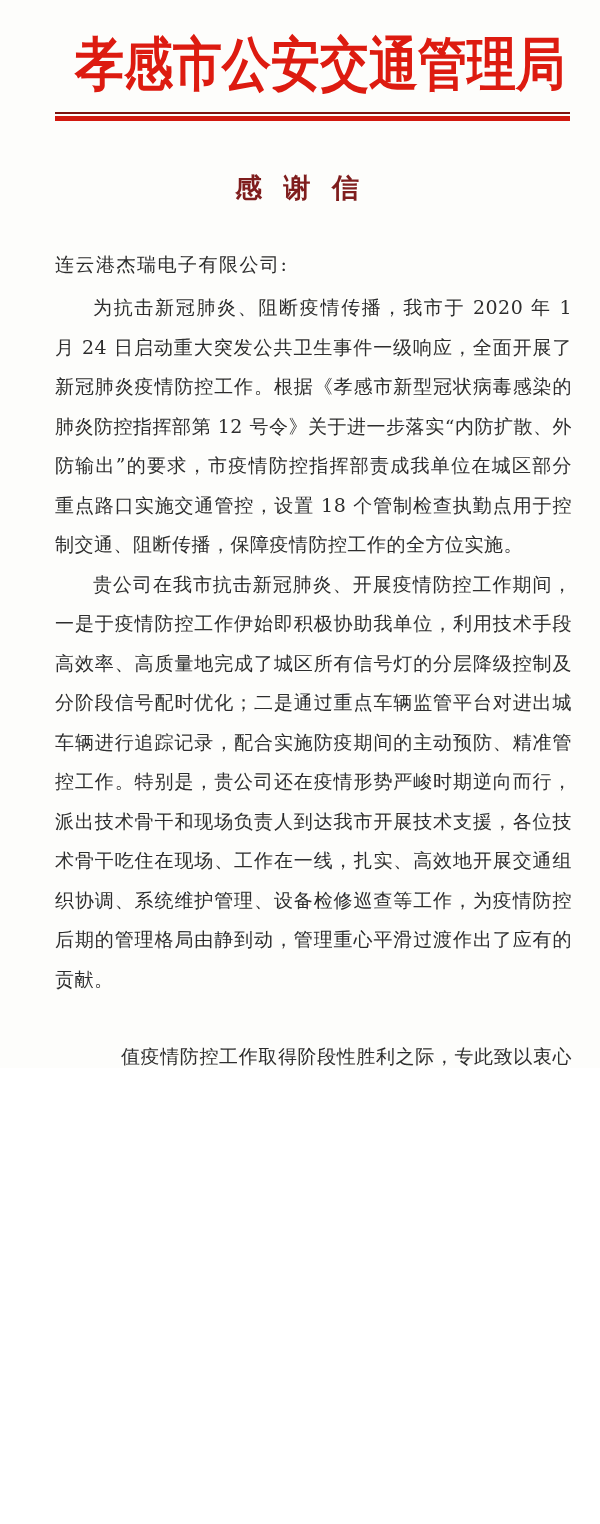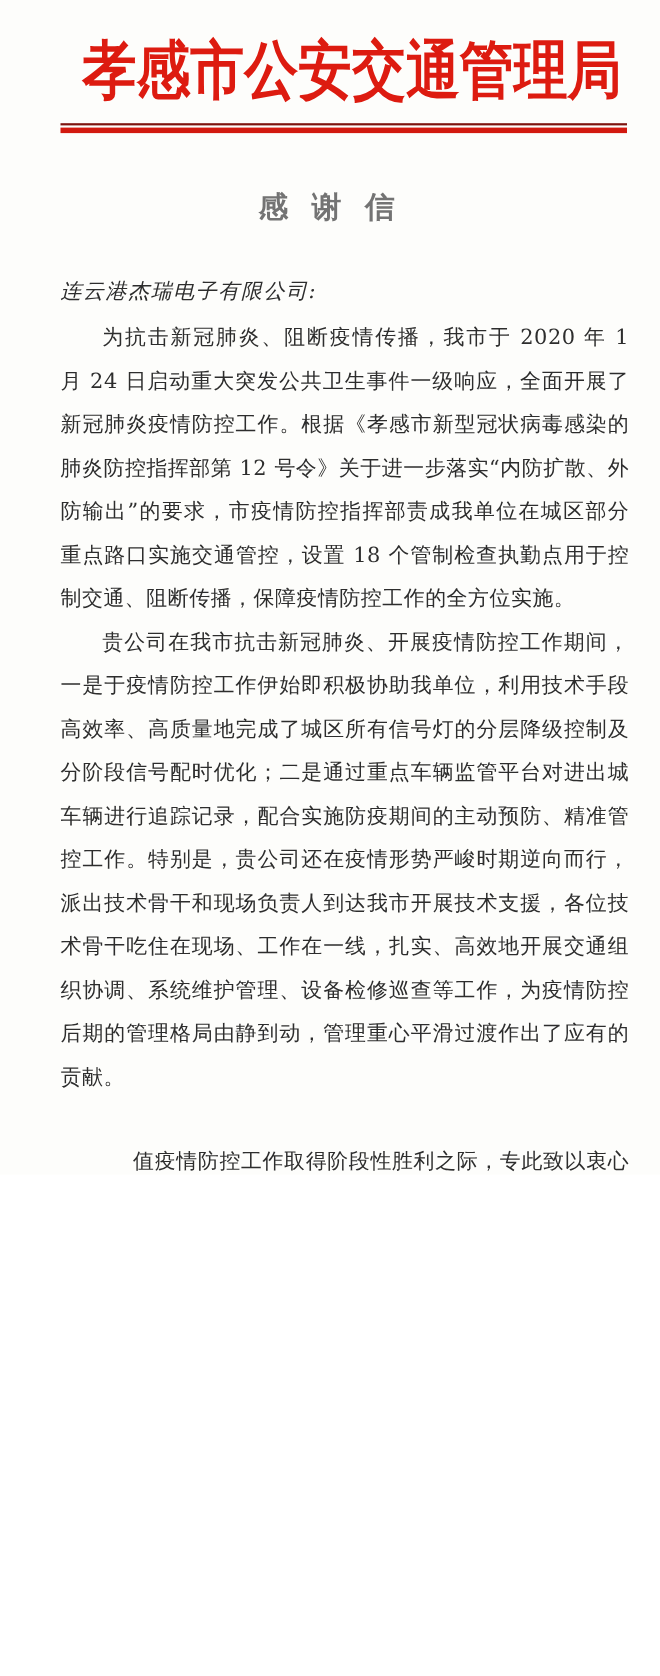--- a/index.html
+++ b/index.html
@@ -35,30 +35,29 @@
   .rule .thick { height: 5px; background: #d2190f; }
 
   
   .letter-title {
     position: absolute;
     top: 170px; left: 0; right: 0;
     text-align: center;
     font-size: 27px;
     font-weight: bold;
     letter-spacing: 6px;
-    color: #737373;
+    color: #7f1d1d;
     white-space: nowrap;
   }
 
   .salutation {
     position: absolute;
     top: 252px; left: 55px; width: 517px;
     font-size: 19px;
     letter-spacing: 1.5px;
-    font-style: italic;
   }
 
   .body-text {
     position: absolute;
     top: 288px; left: 55px; width: 517px;
   }
   .body-text p {
     margin: 0;
     font-size: 19px;
     line-height: 39.5px;

